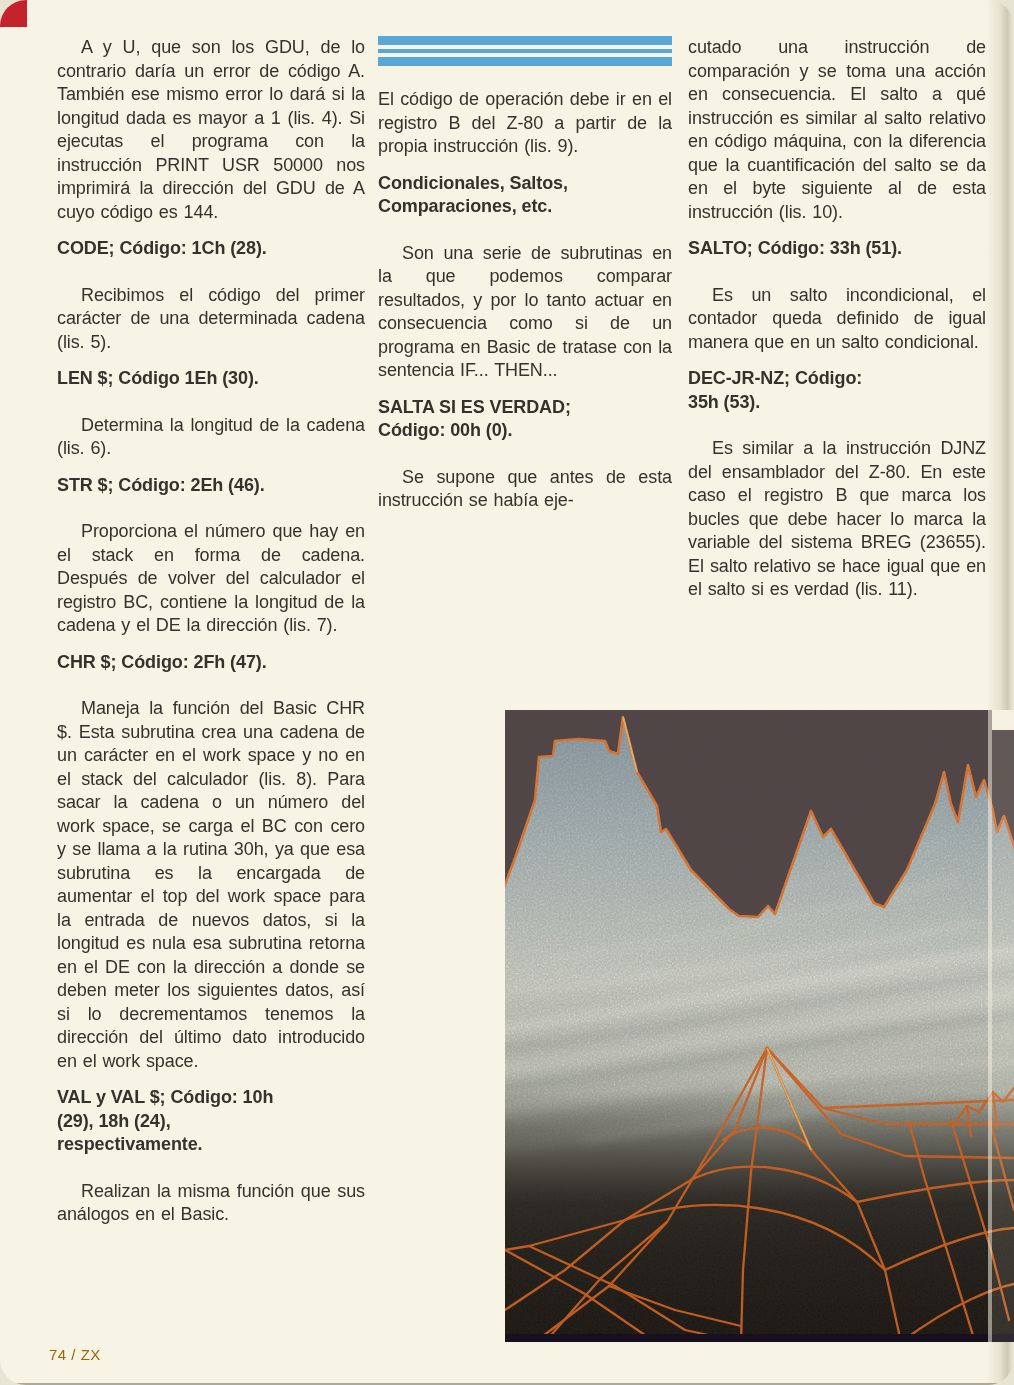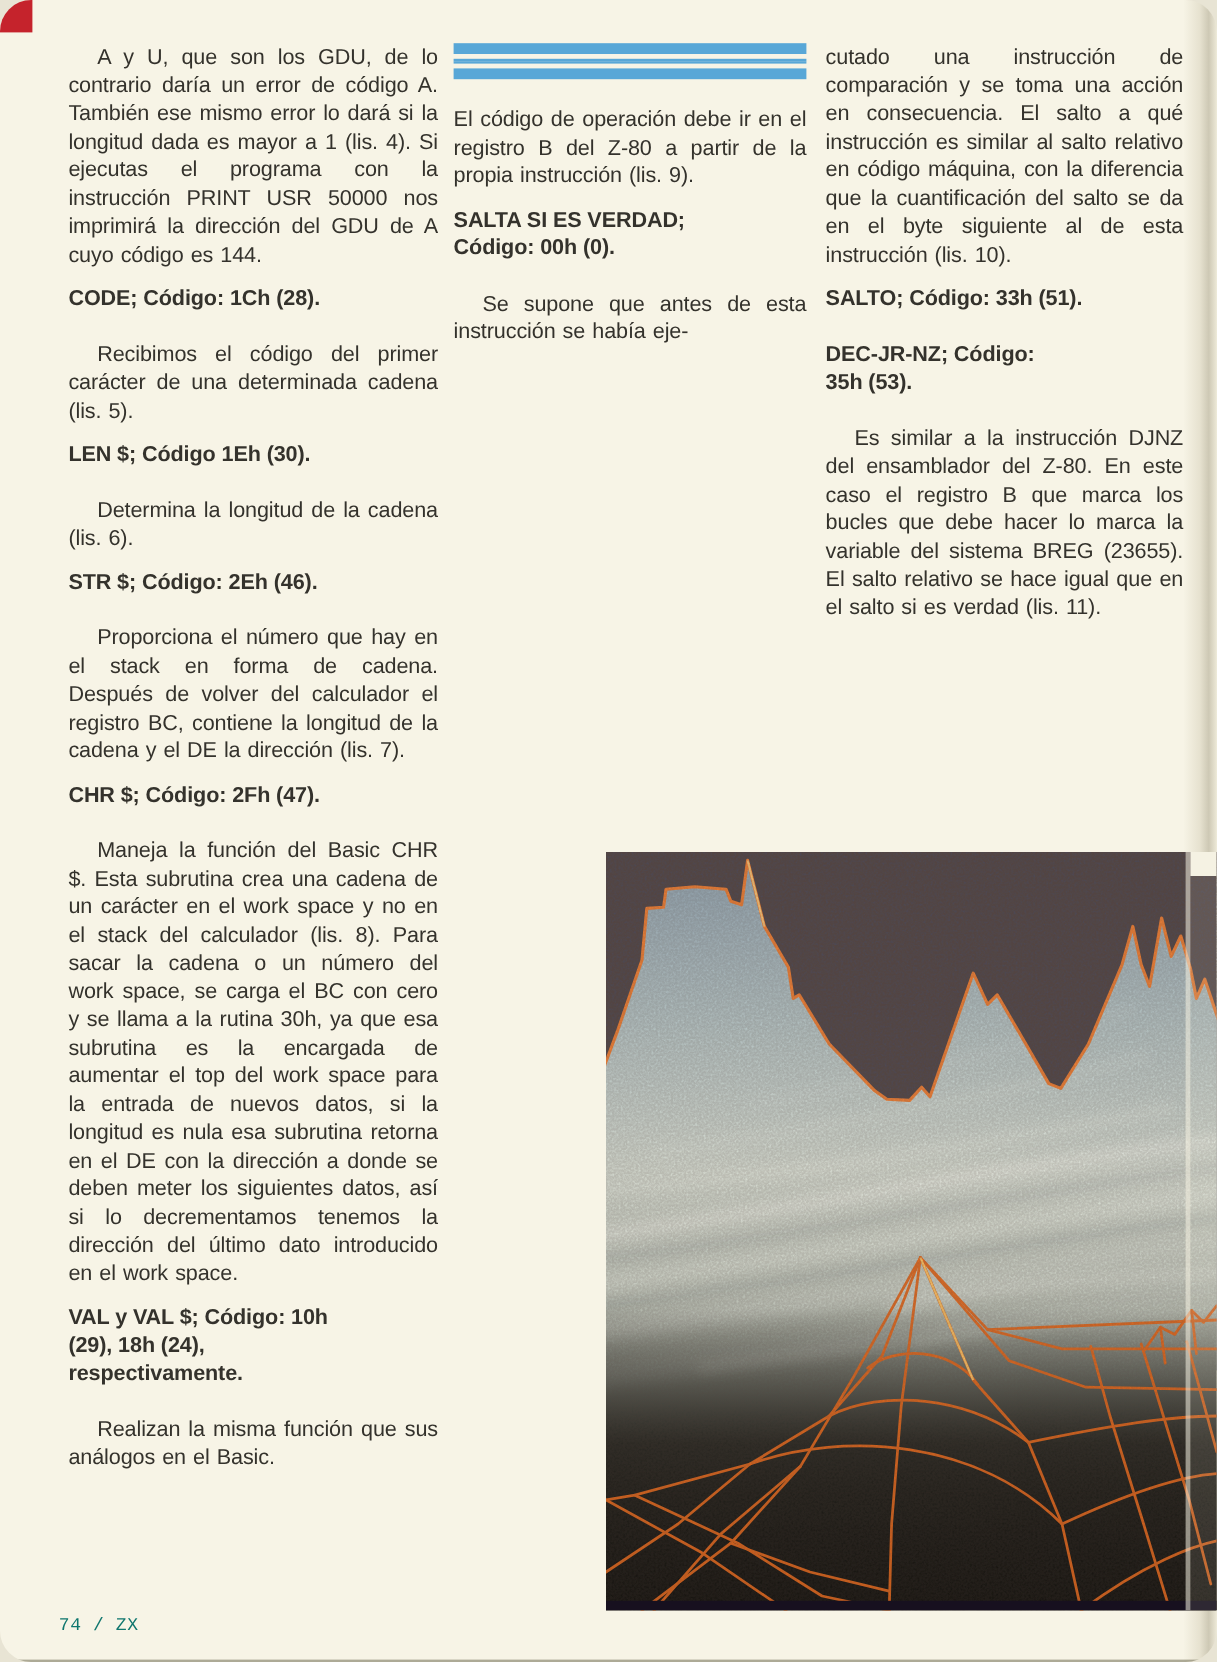--- a/index.html
+++ b/index.html
@@ -47,21 +47,21 @@
   .ctext{
     font-family:"Liberation Serif",serif;
     font-size:20px;line-height:28px;text-align:center;
     color:var(--accent-green);
     margin:15px 4px;
   }
   .photo{position:absolute;left:505px;top:710px;width:509px;height:632px;z-index:2;}
   .photo svg{display:block;}
   .footer{
     position:absolute;left:49px;top:1346px;z-index:2;
-    font-family:Liberation Mono, monospace;font-size:15px;letter-spacing:0.5px;color:#0f766e;
+    font-family:Liberation Sans, sans-serif;font-size:15px;letter-spacing:0.5px;color:#a16207;
   }
 </style>
 </head>
 <body>
 
 <div class="page">
   <div class="red-corner"></div>
 
   <div class="col" id="col1">
       <p class="para ind">A y U, que son los GDU, de lo contrario daría un error de código A. También ese mismo error lo dará si la longitud dada es mayor a 1 (lis. 4). Si ejecutas el programa con la instrucción PRINT USR 50000 nos imprimirá la dirección del GDU de A cuyo código es 144.</p>
@@ -83,27 +83,31 @@
         <div class="cbar top">
           <div class="thick"></div>
           <div class="thin"></div>
         </div>
         <div class="cbar bot">
           <div class="thin"></div>
           <div class="thick"></div>
         </div>
       </div>
       <p class="para">El código de operación debe ir en el registro B del Z-80 a partir de la propia instrucción (lis. 9).</p>
+      <h3 class="hd">Condicionales, Saltos,
+Comparaciones, etc.</h3>
+      <p class="para ind">Son una serie de subrutinas en la que podemos comparar resultados, y por lo tanto actuar en consecuencia como si de un programa en Basic de tratase con la sentencia IF... THEN...</p>
       <h3 class="hd">SALTA SI ES VERDAD;
 Código: 00h (0).</h3>
       <p class="para ind">Se supone que antes de esta instrucción se había eje-</p>
     </div>
   <div class="col" id="col3">
       <p class="para">cutado una instrucción de comparación y se toma una acción en consecuencia. El salto a qué instrucción es similar al salto relativo en código máquina, con la diferencia que la cuantificación del salto se da en el byte siguiente al de esta instrucción (lis. 10).</p>
       <h3 class="hd">SALTO; Código: 33h (51).</h3>
+      <p class="para ind">Es un salto incondicional, el contador queda definido de igual manera que en un salto condicional.</p>
       <h3 class="hd">DEC-JR-NZ; Código:
 35h (53).</h3>
       <p class="para ind">Es similar a la instrucción DJNZ del ensamblador del Z-80. En este caso el registro B que marca los bucles que debe hacer lo marca la variable del sistema BREG (23655). El salto relativo se hace igual que en el salto si es verdad (lis. 11).</p>
     </div>
 
   <div class="photo">
     <svg width="509" height="632" viewBox="0 0 509 632">
       <defs>
         <linearGradient id="mist" x1="0" y1="0" x2="0" y2="632" gradientUnits="userSpaceOnUse">
           <stop offset="0" stop-color="#8fa2b0"></stop>

